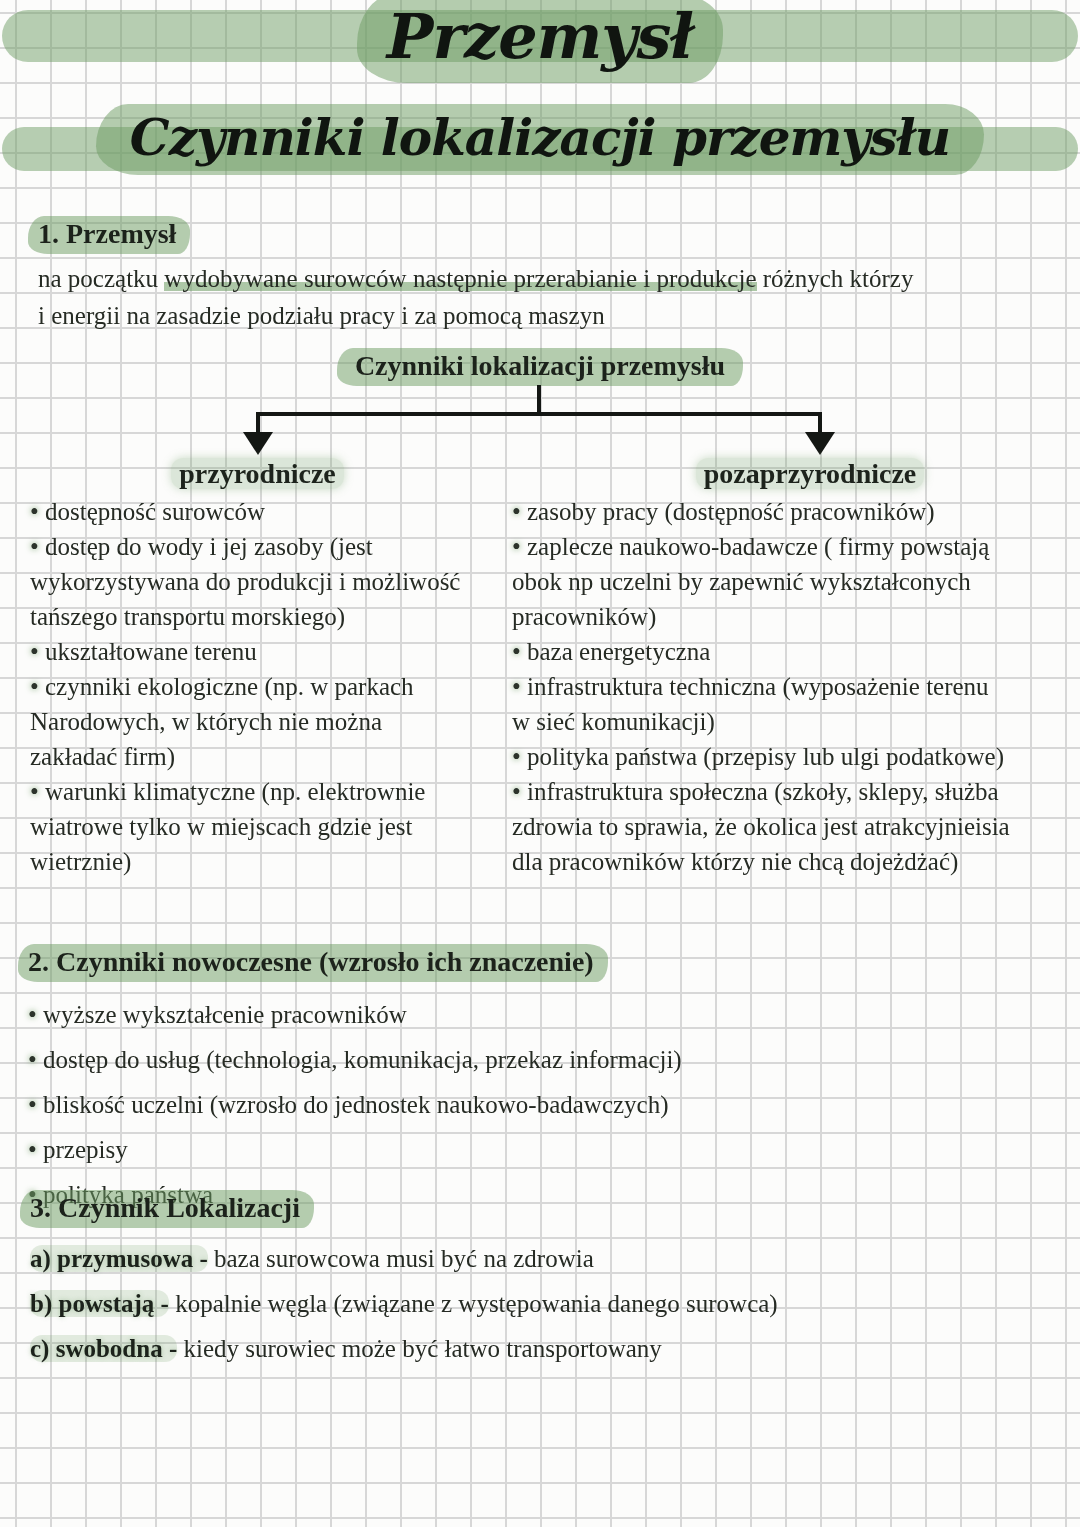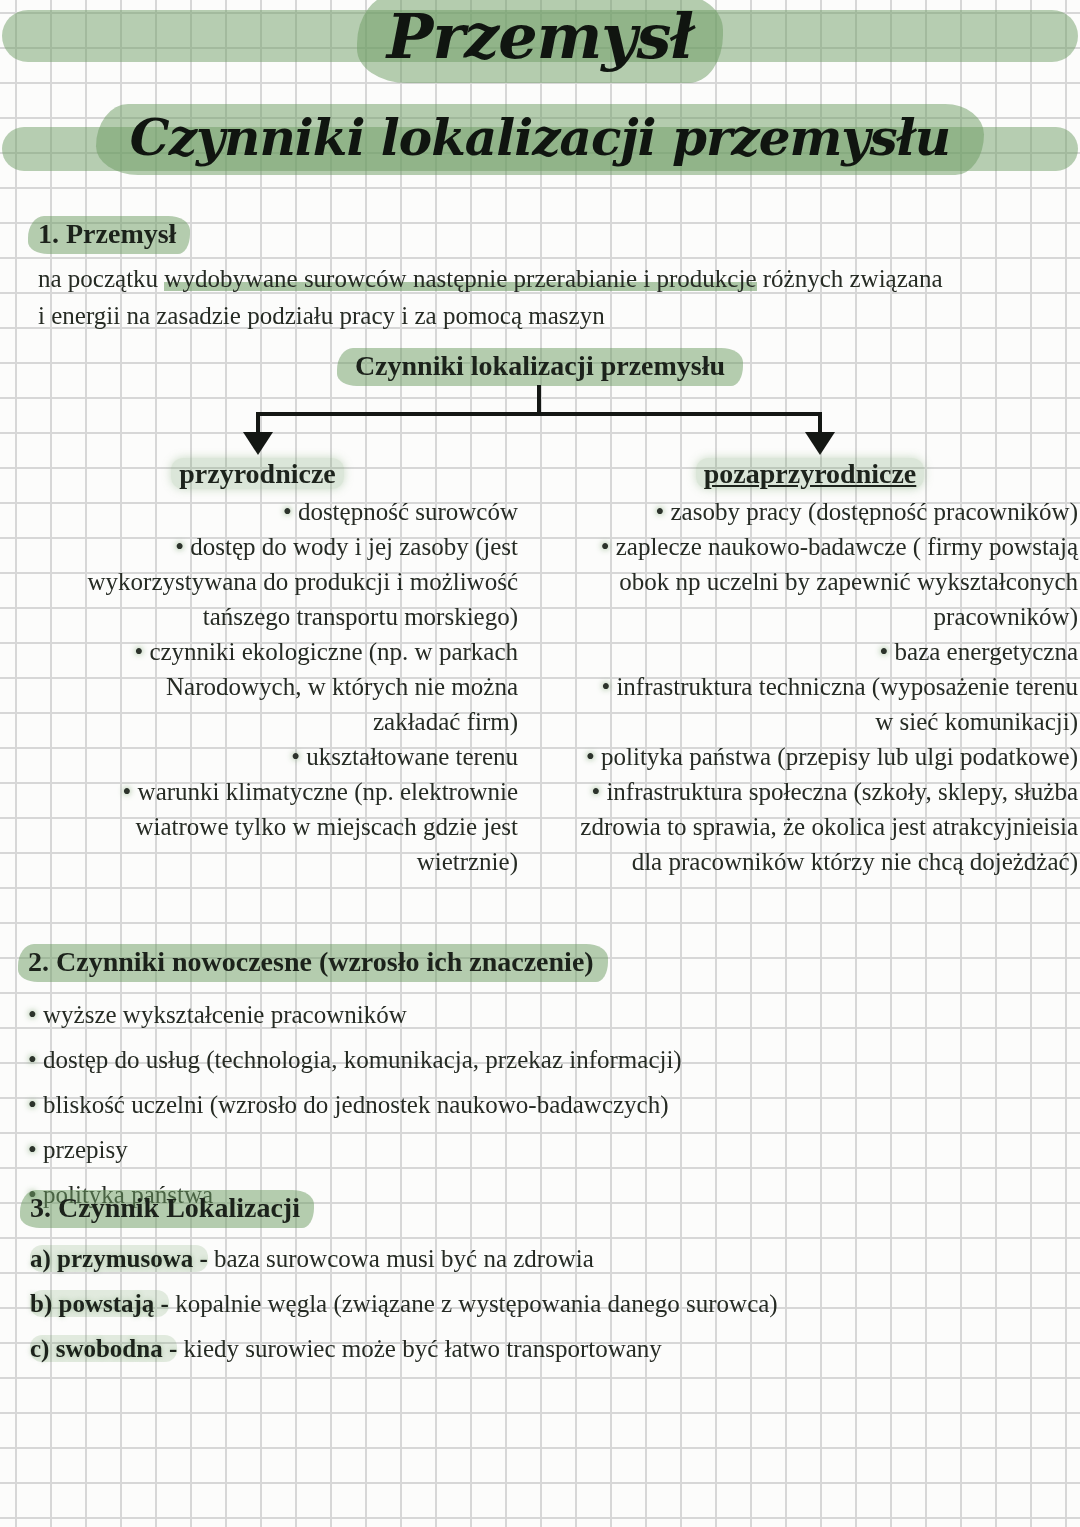--- a/index.html
+++ b/index.html
@@ -77,23 +77,23 @@
   .connector { top: 385px; left: 0; }
 
   .branch-label { top: 458px; text-align: center; font-weight: 700; font-size: 28px; color: #1d231c; }
   .branch-label .soft-hl {
     background: rgba(107,155,97,0.22);
     border-radius: 12px;
     padding: 0 8px;
     box-shadow: 0 0 10px rgba(107,155,97,0.35);
   }
   .label-left { left: 30px; width: 455px; }
-  .label-right { left: 540px; width: 540px; text-decoration: underline; }
-
-  .col { top: 494px; line-height: 35px; text-align: right; }
+  .label-right { left: 540px; width: 540px; }
+
+  .col { top: 494px; line-height: 35px; }
   .col-left { left: 30px; width: 488px; }
   .col-right { left: 512px; width: 566px; }
   .item { white-space: pre-line; }
   .bullet {
     color: #2c332b;
     text-shadow: 0 0 6px rgba(107,155,97,0.9);
   }
 
   .sec2 { top: 944px; left: 28px; right: 22px; }
   .sec2 .list { margin-top: 10px; line-height: 45px; font-family: Liberation Serif, serif; }
@@ -117,21 +117,21 @@
 <div class="title-row title1">
   <span class="blob"><span class="script">Przemysł</span></span>
 </div>
 
 <div class="title-row title2">
   <span class="blob"><span class="script">Czynniki lokalizacji przemysłu</span></span>
 </div>
 
 <div class="abs sec1">
   <span class="h-blob">1. Przemysł</span>
-  <p class="body-text"><span>na początku </span><span class="u-marker">wydobywane surowców następnie przerabianie i produkcje</span><span> różnych związana</span><br>
+  <p class="body-text"><span>na początku </span><span class="u-marker">wydobywane surowców następnie przerabianie i produkcje</span><span> różnych którzy</span><br>
     <span>i energii na zasadzie podziału pracy i za pomocą maszyn</span>
   </p>
 </div>
 
 <div class="title-row tree-heading">
   <span class="h-blob">Czynniki lokalizacji przemysłu</span>
 </div>
 
 <svg class="abs connector" width="1080" height="72" viewBox="0 0 1080 72">
   <line x1="539" y1="0" x2="539" y2="29" stroke="#141714" stroke-width="4"></line>
@@ -150,25 +150,25 @@
 </div>
 
 <div class="abs col col-left body-text">
 
     <div class="item"><span class="bullet">•</span><span> </span><span>dostępność surowców</span></div>
 
     <div class="item"><span class="bullet">•</span><span> </span><span>dostęp do wody i jej zasoby (jest
 wykorzystywana do produkcji i możliwość
 tańszego transportu morskiego)</span></div>
 
+    <div class="item"><span class="bullet">•</span><span> </span><span>ukształtowane terenu</span></div>
+
     <div class="item"><span class="bullet">•</span><span> </span><span>czynniki ekologiczne (np. w parkach
 Narodowych, w których nie można
 zakładać firm)</span></div>
-
-    <div class="item"><span class="bullet">•</span><span> </span><span>ukształtowane terenu</span></div>
 
     <div class="item"><span class="bullet">•</span><span> </span><span>warunki klimatyczne (np. elektrownie
 wiatrowe tylko w miejscach gdzie jest
 wietrznie)</span></div>
   </div>
 
 <div class="abs col col-right body-text">
 
 
     <div class="item"><span class="bullet">•</span><span> </span><span>zasoby pracy (dostępność pracowników)</span></div>

